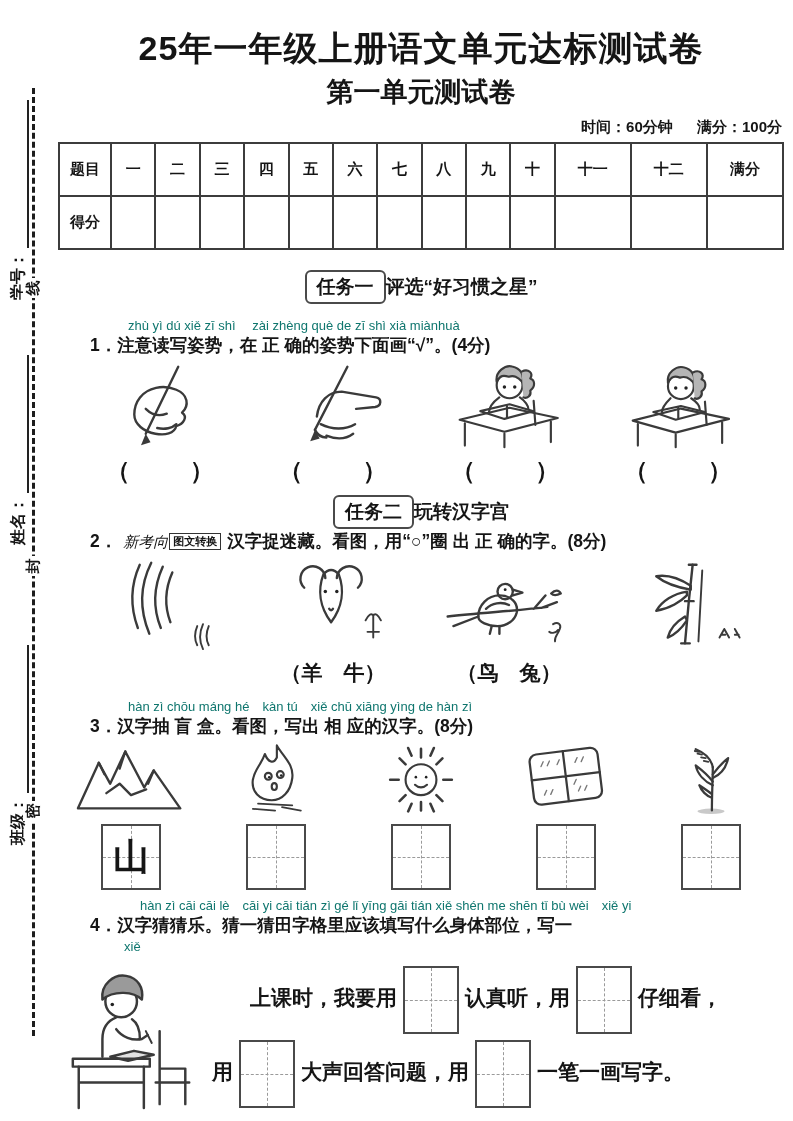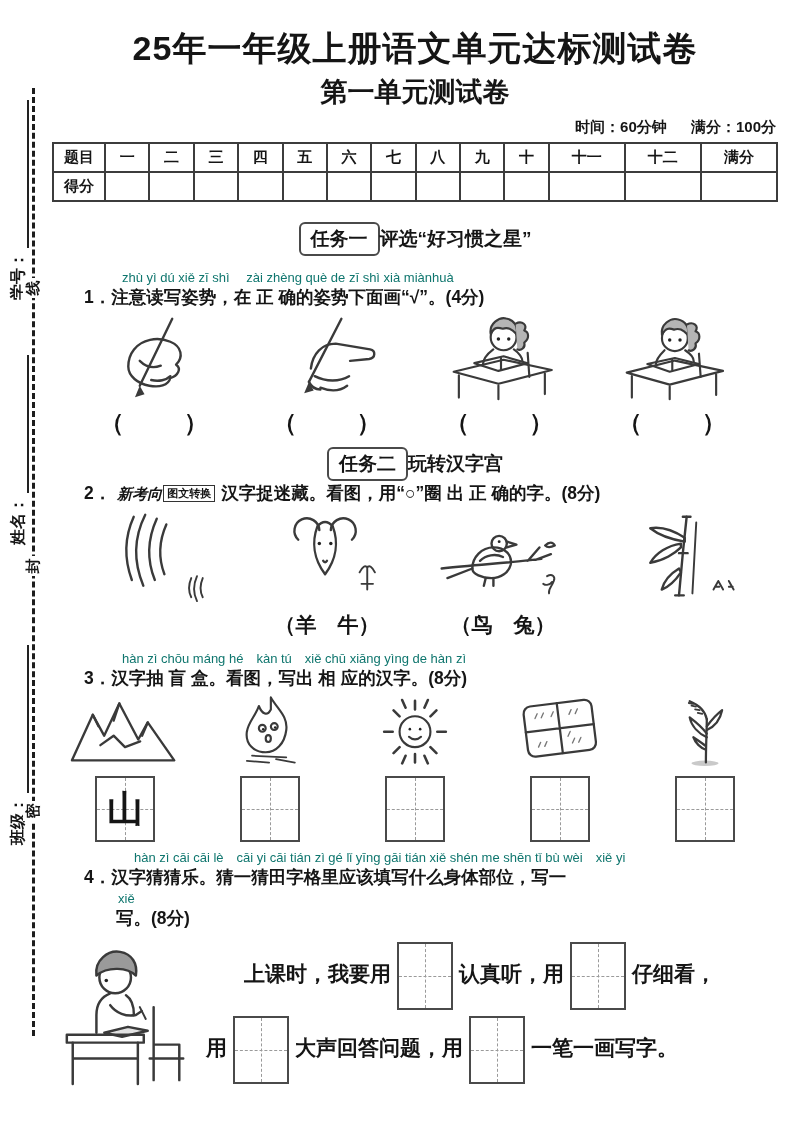--- a/index.html
+++ b/index.html
@@ -9,48 +9,48 @@
   
   .seal-line { position:absolute; left:32px; top:88px; height:948px; border-left:3px dashed #1d1d1d; }
   .seal-char { position:absolute; left:23px; width:20px; height:20px; background:#fff; z-index:2;
                font-size:15px; font-weight:bold; display:flex; align-items:center; justify-content:center;
                transform:rotate(-90deg); }
   .side-field { position:absolute; height:22px; display:flex; align-items:flex-end;
                 transform:rotate(-90deg); font-size:16px; font-weight:bold; white-space:nowrap; }
   .side-field .blank { flex:1; border-bottom:2px solid #222; margin-left:4px; height:15px; }
 
   
-  .main { position:absolute; left:52px; top:0; width:726px; }
+  .main { position:absolute; left:58px; top:0; width:726px; }
   .title { margin:26px 0 0; text-align:center; font-size:34px; font-weight:900; letter-spacing:1px; }
   .subtitle { margin:2px 0 0; text-align:center; font-size:27px; font-weight:800; }
   .meta { text-align:right; font-size:15px; font-weight:700; margin-top:8px; padding-right:2px; }
   .meta span + span { margin-left:20px; }
 
   table.score { width:100%; border-collapse:collapse; margin-top:5px; }
   table.score td { border:2px solid #3c3c3c; height:27px; text-align:center;
-                   font-size:15px; font-weight:700; padding:0 2px; }
+                   font-size:15px; font-weight:700; padding:12px 2px; }
   table.score td.c0 { width:46px; }
 
   .task-header { display:flex; justify-content:center; align-items:center; gap:0;
                  margin-top:20px; font-size:19px; font-weight:800; }
   .task-badge { border:2px solid #4a4a4a; border-radius:6px; padding:2px 10px; }
 
   .pinyin { font-size:13px; color:#0f766e; white-space:pre; line-height:15px; }
   .qtext  { font-size:17.5px; font-weight:700; line-height:24px; }
 
   .q1-pinyin { margin:14px 0 0 70px; }
   .q1-text   { margin-left:32px; }
 
   .posture-row { display:flex; justify-content:space-between; padding:0 28px; margin-top:6px; }
   .posture-item { width:152px; text-align:center; }
   .bracket { font-size:24px; font-weight:600; margin-top:2px; letter-spacing:4px; }
 
   .q2-pinyin { margin:10px 0 0 143px; }
   .q2-line { display:flex; align-items:baseline; margin-left:32px; }
-  .badge-new { font-style:italic; font-weight:700; font-size:15px; margin:0 1px 0 6px; }
+  .badge-new { font-style:italic; font-weight:400; font-size:15px; margin:0 1px 0 6px; }
   .badge-sub { border:1.5px solid #333; font-size:11px; font-weight:700; padding:0 3px;
                align-self:center; margin-right:6px; }
 
   .q2-images { display:flex; justify-content:space-between; padding:0 18px; margin-top:6px; }
   .q2-item { width:162px; text-align:center; }
   .option { font-family:"Liberation Serif",serif; font-size:21px; font-weight:600; margin-top:4px; }
 
   .q3-pinyin { margin:12px 0 0 70px; }
   .q3-text { margin-left:32px; }
   .q3-row { display:flex; justify-content:space-between; padding:0 4px; margin-top:4px; }
@@ -349,21 +349,20 @@
         <div class="tzg">
             <span class="v"></span>
             <span class="h"></span>
           </div>
       </div>
     </div>
 
     <div class="pinyin q4-pinyin">hàn zì cāi cāi lè　cāi yi cāi tián zì gé lǐ yīng gāi tián xiě shén me shēn tǐ bù wèi　xiě yi</div>
     <div class="qtext q4-text">4．汉字猜猜乐。猜一猜田字格里应该填写什么身体部位，写一</div>
     <div class="pinyin q4-pinyin2">xiě</div>
-    <div class="qtext q4-text2">写。(8分)</div>
 
     <div class="bottom">
       <div class="boy-box">
         <svg class="art" width="150" height="148" viewBox="0 0 150 150">
           <circle cx="63" cy="36" r="16"></circle>
           <path d="M44 34 C42 18 56 8 68 10 C80 12 86 22 84 34 C76 26 56 24 44 34 Z" fill="#9a9a9a"></path>
           <circle cx="54" cy="39" r="1.8" fill="#222" stroke="none"></circle>
           <path d="M58 52 C48 56 44 64 44 74 L44 92 M74 54 C80 58 82 66 82 74"></path>
           <path d="M58 64 C64 72 74 76 84 74 L90 70"></path>
             <path d="M88 66 l6 12" stroke-width="2"></path>

